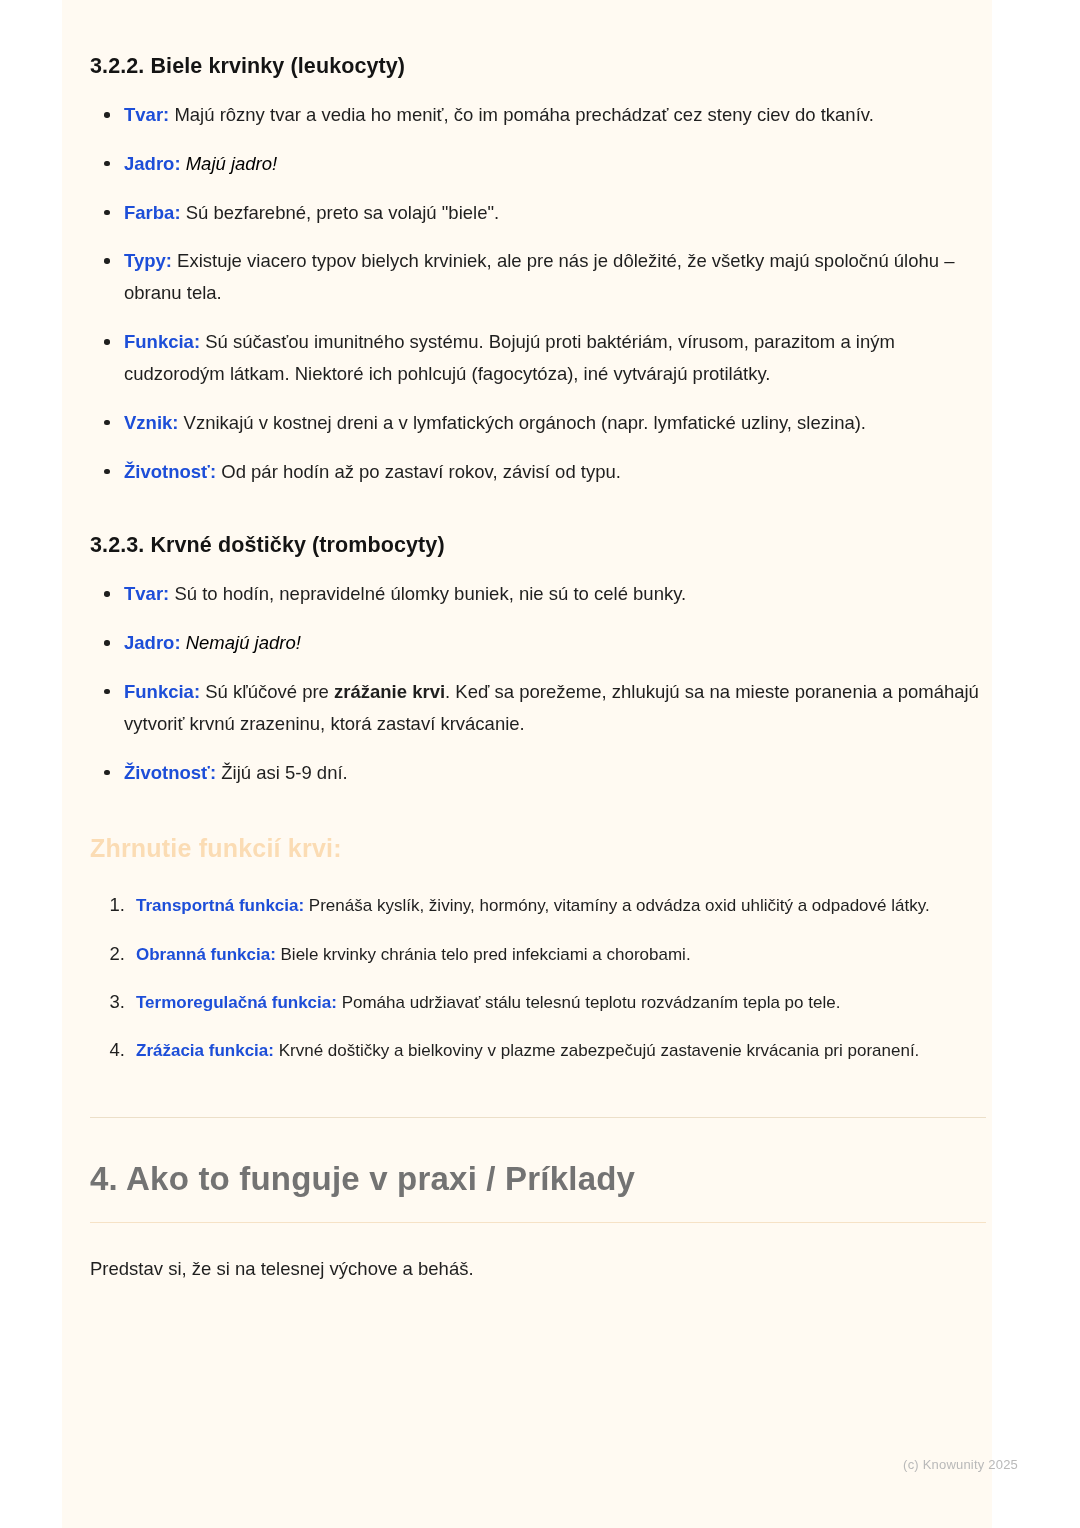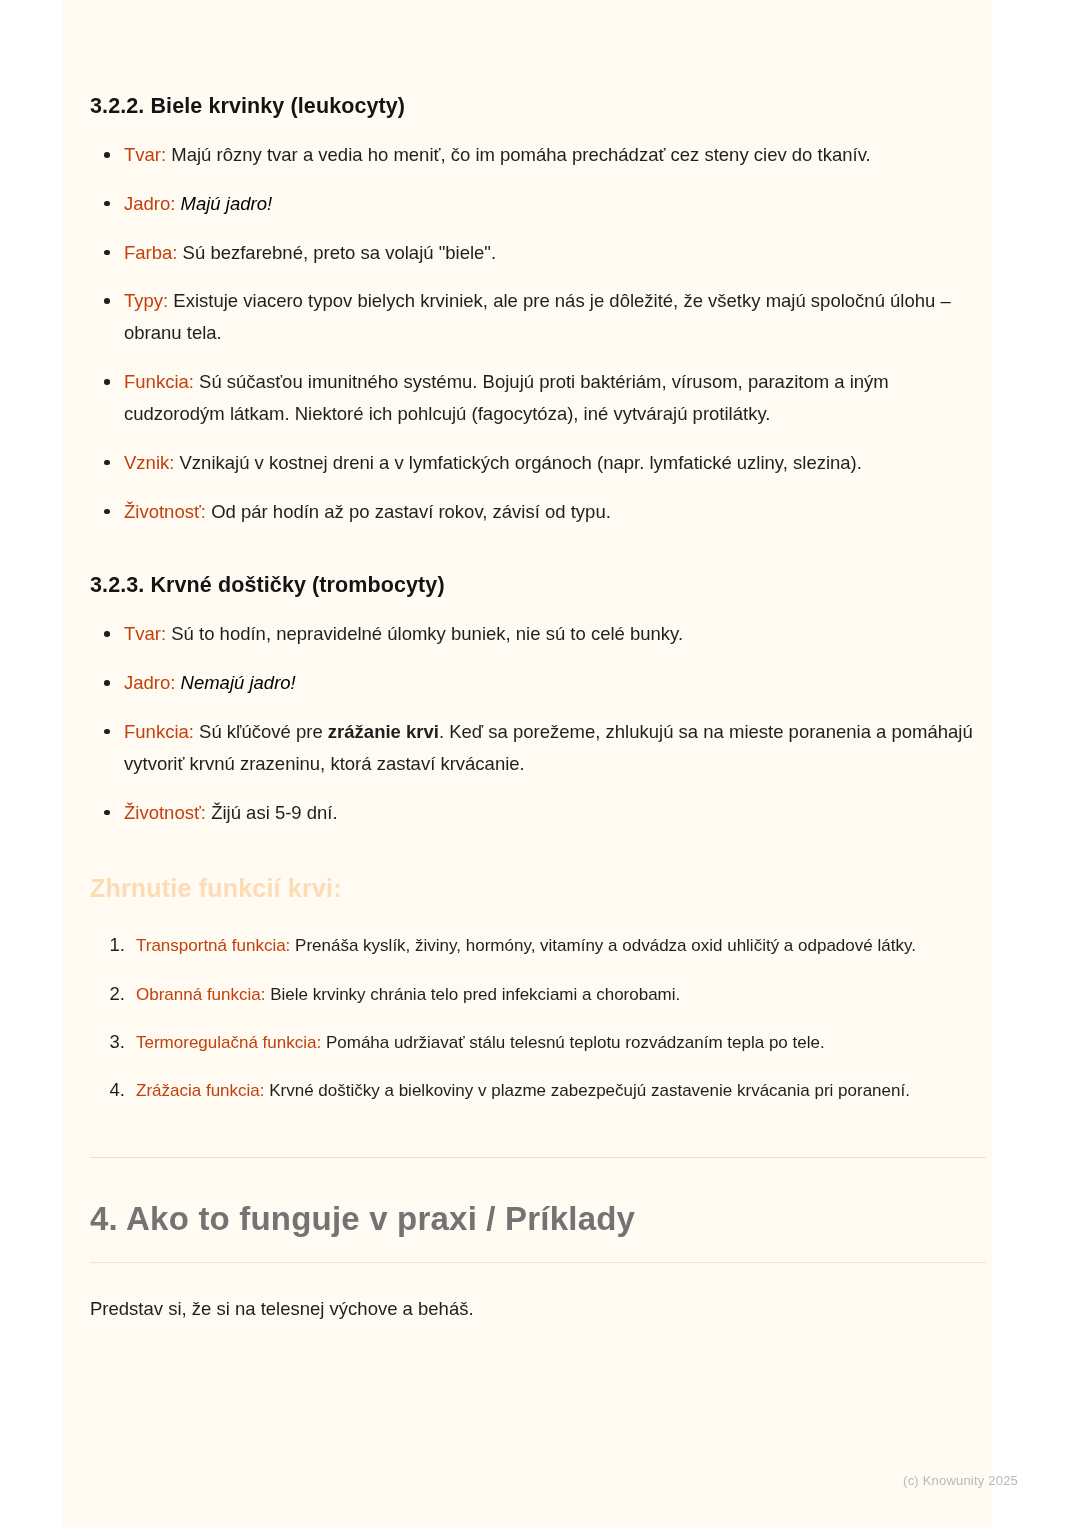--- a/index.html
+++ b/index.html
@@ -30,21 +30,20 @@
     width: 930px;
     height: 1528px;
     background: #fffaf2;
     z-index: 0;
   }
   .content {
     position: relative;
     z-index: 1;
     padding: 40px 94px 0 90px;
     box-sizing: border-box;
-    margin-top: 40px;
   }
   h3.section-heading {
     font-size: 21.5px;
     font-weight: bold;
     color: #141414;
     margin: 14px 0 20px 0;
     letter-spacing: 0.1px;
   }
   h3.section-heading.second {
     margin-top: 46px;
@@ -66,22 +65,22 @@
     content: "";
     position: absolute;
     left: 14px;
     top: 13px;
     width: 5.5px;
     height: 5.5px;
     background: #1f1f1f;
     border-radius: 50%;
   }
   .lbl {
-    font-weight: normal;
-    color: #c2410c;
+    font-weight: bold;
+    color: #1d4ed8;
   }
   .ital {
     font-style: italic;
     color: #000000;
   }
   .strong-in {
     font-weight: bold;
   }
   h3.summary-heading {
     font-size: 25px;
@@ -124,21 +123,21 @@
   }
   p.body-text {
     font-size: 18.5px;
     line-height: 1.72;
     color: #1f1f1f;
     margin: 30px 0 0 0;
   }
   .watermark {
     position: absolute;
     right: 62px;
-    bottom: 40px;
+    bottom: 56px;
     font-size: 13px;
     color: #b9b9b9;
     letter-spacing: 0.2px;
     z-index: 2;
   }
 </style>
 </head>
 <body>
 
 <div class="page">

